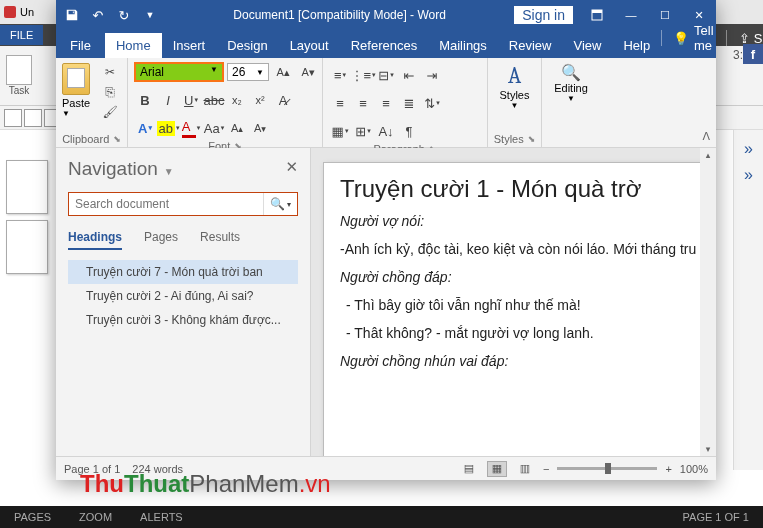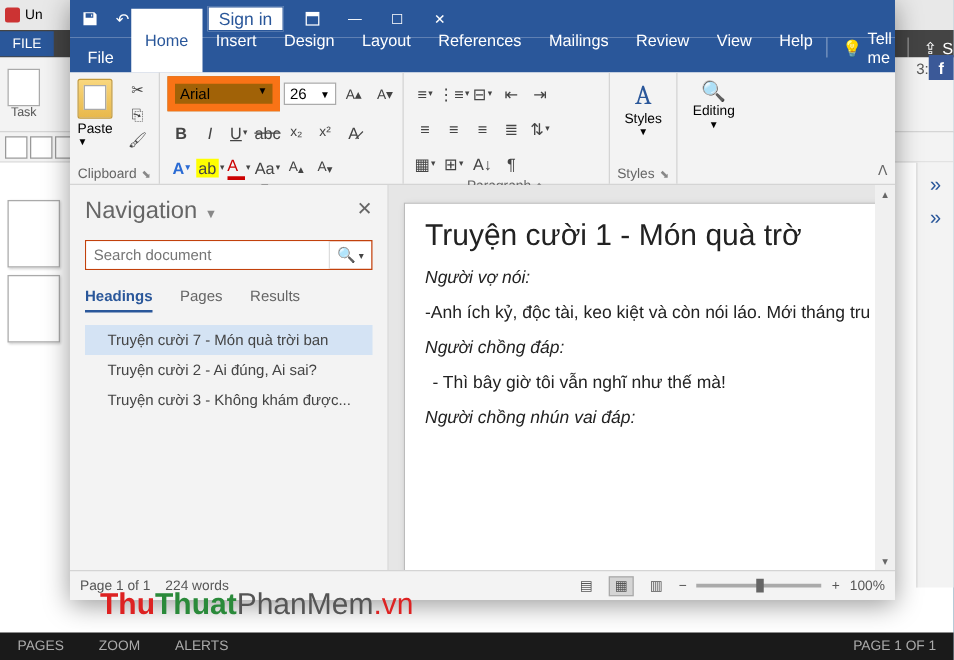--- a/index.html
+++ b/index.html
@@ -19,38 +19,38 @@
 .bg-collapse{position:absolute;right:0;top:130px;width:30px;height:340px;background:#f3f3f3;border-left:1px solid #ddd;display:flex;flex-direction:column;align-items:center;padding-top:10px;gap:8px;color:#2a579a}
 .word-window{position:absolute;left:56px;top:0;width:660px;height:480px;background:#fff;box-shadow:0 4px 20px rgba(0,0,0,.4);display:flex;flex-direction:column}
 .w-title{height:30px;background:#2a579a;color:#fff;display:flex;align-items:center;font-size:12px}
 .qat{display:flex;align-items:center;gap:2px;padding:0 4px}
 .qat-btn{width:24px;height:24px;display:flex;align-items:center;justify-content:center;color:#fff;font-size:13px}
 .w-title-text{flex:1;text-align:center;font-size:12px;display:flex;align-items:center;justify-content:center;gap:4px}
 .signin{background:#fff;color:#2a579a;border:1px solid #2a579a;padding:1px 8px;font-size:14px;margin-right:6px}
 .win-btns{display:flex}
 .win-btn{width:34px;height:30px;display:flex;align-items:center;justify-content:center;font-size:11px;color:#fff}
 .w-tabs{height:28px;background:#2a579a;display:flex;align-items:flex-end;font-size:13px;color:#fff}
-.w-tab{padding:18px 11px;cursor:pointer}
+.w-tab{padding:5px 11px;cursor:pointer}
 .w-tab.file{padding:5px 14px}
 .w-tab.active{background:#fff;color:#2a579a}
 .w-tab-right{margin-left:auto;display:flex;align-items:center;padding-right:8px;gap:4px}
 .tellme{padding:5px 8px;display:flex;align-items:center;gap:4px}
 .share{padding:5px 8px;display:flex;align-items:center;gap:4px}
 .w-ribbon{height:90px;background:#f3f3f3;border-bottom:1px solid #d4d4d4;display:flex;position:relative}
 .rgroup{border-right:1px solid #d4d4d4;display:flex;flex-direction:column;padding:3px 6px 1px}
 .rgroup-body{flex:1;display:flex;align-items:flex-start;gap:4px}
 .rgroup-label{text-align:center;font-size:11px;color:#666;padding:1px 0;display:flex;align-items:center;justify-content:center;gap:4px}
 .rgroup-label .dlg{font-size:9px;color:#888}
 .paste-btn{display:flex;flex-direction:column;align-items:flex-start;width:40px;padding-top:2px}
 .paste-icon{width:28px;height:32px;background:linear-gradient(#f9d77e,#e8b84a);border:1px solid #c49a3a;border-radius:2px;position:relative}
 .paste-icon::before{content:"";position:absolute;top:4px;left:4px;right:4px;height:18px;background:#fff;border:1px solid #aaa}
 .mini-col{display:flex;flex-direction:column;gap:2px;padding-top:2px}
 .mini-btn{width:22px;height:18px;display:flex;align-items:center;justify-content:center;font-size:12px;color:#444}
 .font-top{display:flex;gap:3px;align-items:center}
-.font-sel{border:6px solid #f97316;background:#a16207;padding:1px 4px;font-size:12px;min-width:90px;display:flex;align-items:flex-start;justify-content:space-between}
+.font-sel{border:2px solid #f97316;background:#84cc16;padding:1px 4px;font-size:12px;min-width:90px;display:flex;align-items:flex-start;justify-content:space-between}
 .size-sel{border:1px solid #ababab;background:#fff;padding:1px 4px;font-size:12px;width:42px;display:flex;align-items:center;justify-content:space-between}
 .font-row{display:flex;gap:1px;margin-top:3px}
 .fbtn{width:22px;height:22px;display:flex;align-items:center;justify-content:center;font-size:13px;color:#444}
 .fbtn.small{font-size:11px}
 .fbtn .dd{font-size:7px;margin-left:1px}
 .color-sw{width:14px;height:3px;margin-top:1px}
 .styles-btn{display:flex;flex-direction:column;align-items:center;padding:2px 8px}
 .big-A{font-size:22px;font-family:Cambria,serif;color:#2a579a}
 .edit-btn{display:flex;flex-direction:column;align-items:center;padding:2px 8px}
 .collapse-rib{position:absolute;right:6px;bottom:4px;font-size:11px;color:#666}
@@ -132,20 +132,23 @@
     <div class="qat">
       <div class="qat-btn">
           <svg width="14" height="14" viewBox="0 0 16 16">
             <path fill="#fff" d="M2 2h10l2 2v10H2zM4 3v4h7V3zm5 1h1v2H9z"></path>
           </svg>
         </div>
       <div class="qat-btn">↶</div>
       <div class="qat-btn">↻</div>
       <div class="qat-btn" style="font-size:9px">▼</div>
     </div>
+    <div class="w-title-text">
+        <span>Document1 [Compatibility Mode] - Word</span>
+      </div>
     <button class="signin">Sign in</button>
     <div class="win-btns">
       <div class="win-btn">
           <svg width="12" height="12" viewBox="0 0 12 12">
             <rect x="1" y="1" width="10" height="10" fill="none" stroke="#fff"></rect>
             <rect x="1" y="1" width="10" height="3" fill="#fff"></rect>
           </svg>
         </div>
       <div class="win-btn">—</div>
       <div class="win-btn">☐</div>
@@ -329,20 +332,21 @@
       </div>
     </div>
 
     <div class="doc-area">
       <div class="doc-page">
         <div class="doc-h1">Truyện cười 1 - Món quà trờ</div>
         <div class="doc-p i">Người vợ nói:</div>
         <div class="doc-p">-Anh ích kỷ, độc tài, keo kiệt và còn nói láo. Mới tháng tru</div>
         <div class="doc-p i">Người chồng đáp:</div>
         <div class="doc-li">-    Thì bây giờ tôi vẫn nghĩ như thế mà!</div>
+        <div class="doc-li">-    Thât không? - mắt người vợ long lanh.</div>
         <div class="doc-p i">Người chồng nhún vai đáp:</div>
       </div>
       <div class="doc-scroll">
           <span>▴</span>
           <span>▾</span>
         </div>
     </div>
   </div>
 
   <div class="w-status">

